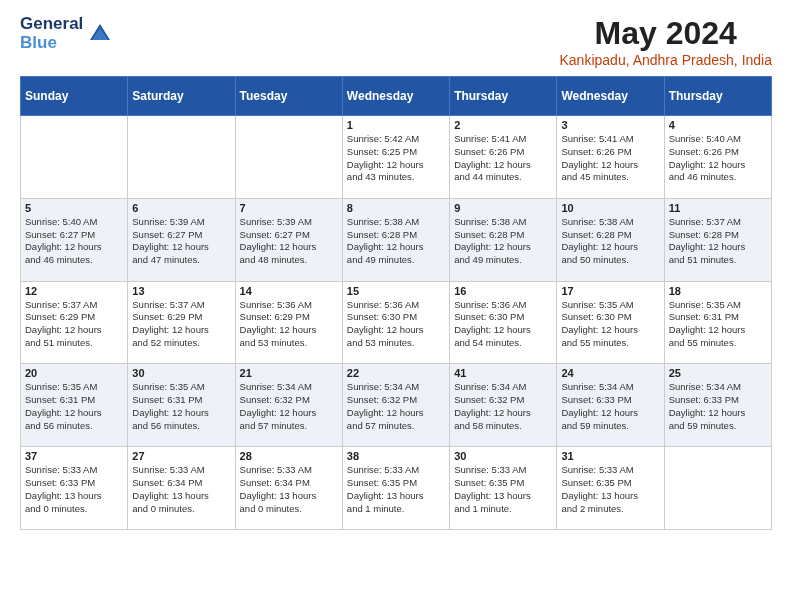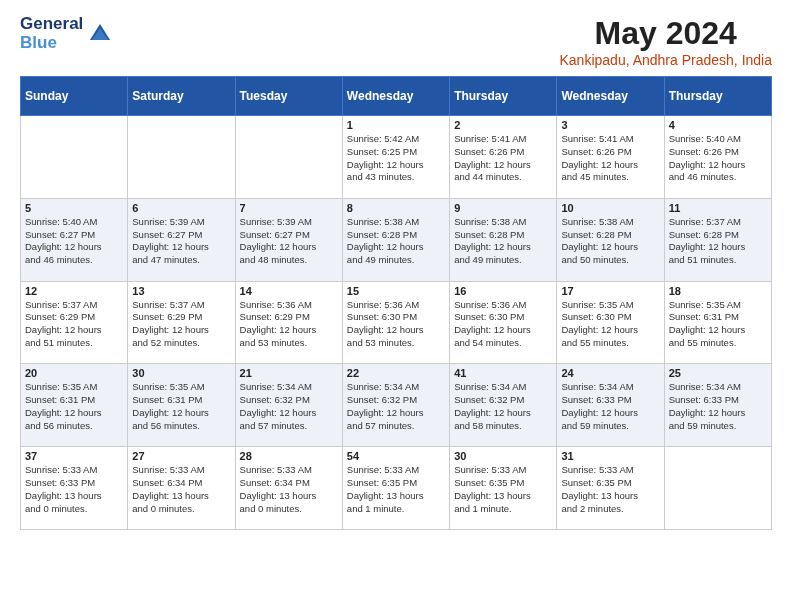--- a/index.html
+++ b/index.html
@@ -325,21 +325,21 @@
             <div class="day-info">and 0 minutes.</div>
           </td>
           <td>
             <div class="day-num">28</div>
             <div class="day-info">Sunrise: 5:33 AM</div>
             <div class="day-info">Sunset: 6:34 PM</div>
             <div class="day-info">Daylight: 13 hours</div>
             <div class="day-info">and 0 minutes.</div>
           </td>
           <td>
-            <div class="day-num">54</div>
+            <div class="day-num">38</div>
             <div class="day-info">Sunrise: 5:33 AM</div>
             <div class="day-info">Sunset: 6:35 PM</div>
             <div class="day-info">Daylight: 13 hours</div>
             <div class="day-info">and 1 minute.</div>
           </td>
           <td>
             <div class="day-num">30</div>
             <div class="day-info">Sunrise: 5:33 AM</div>
             <div class="day-info">Sunset: 6:35 PM</div>
             <div class="day-info">Daylight: 13 hours</div>

